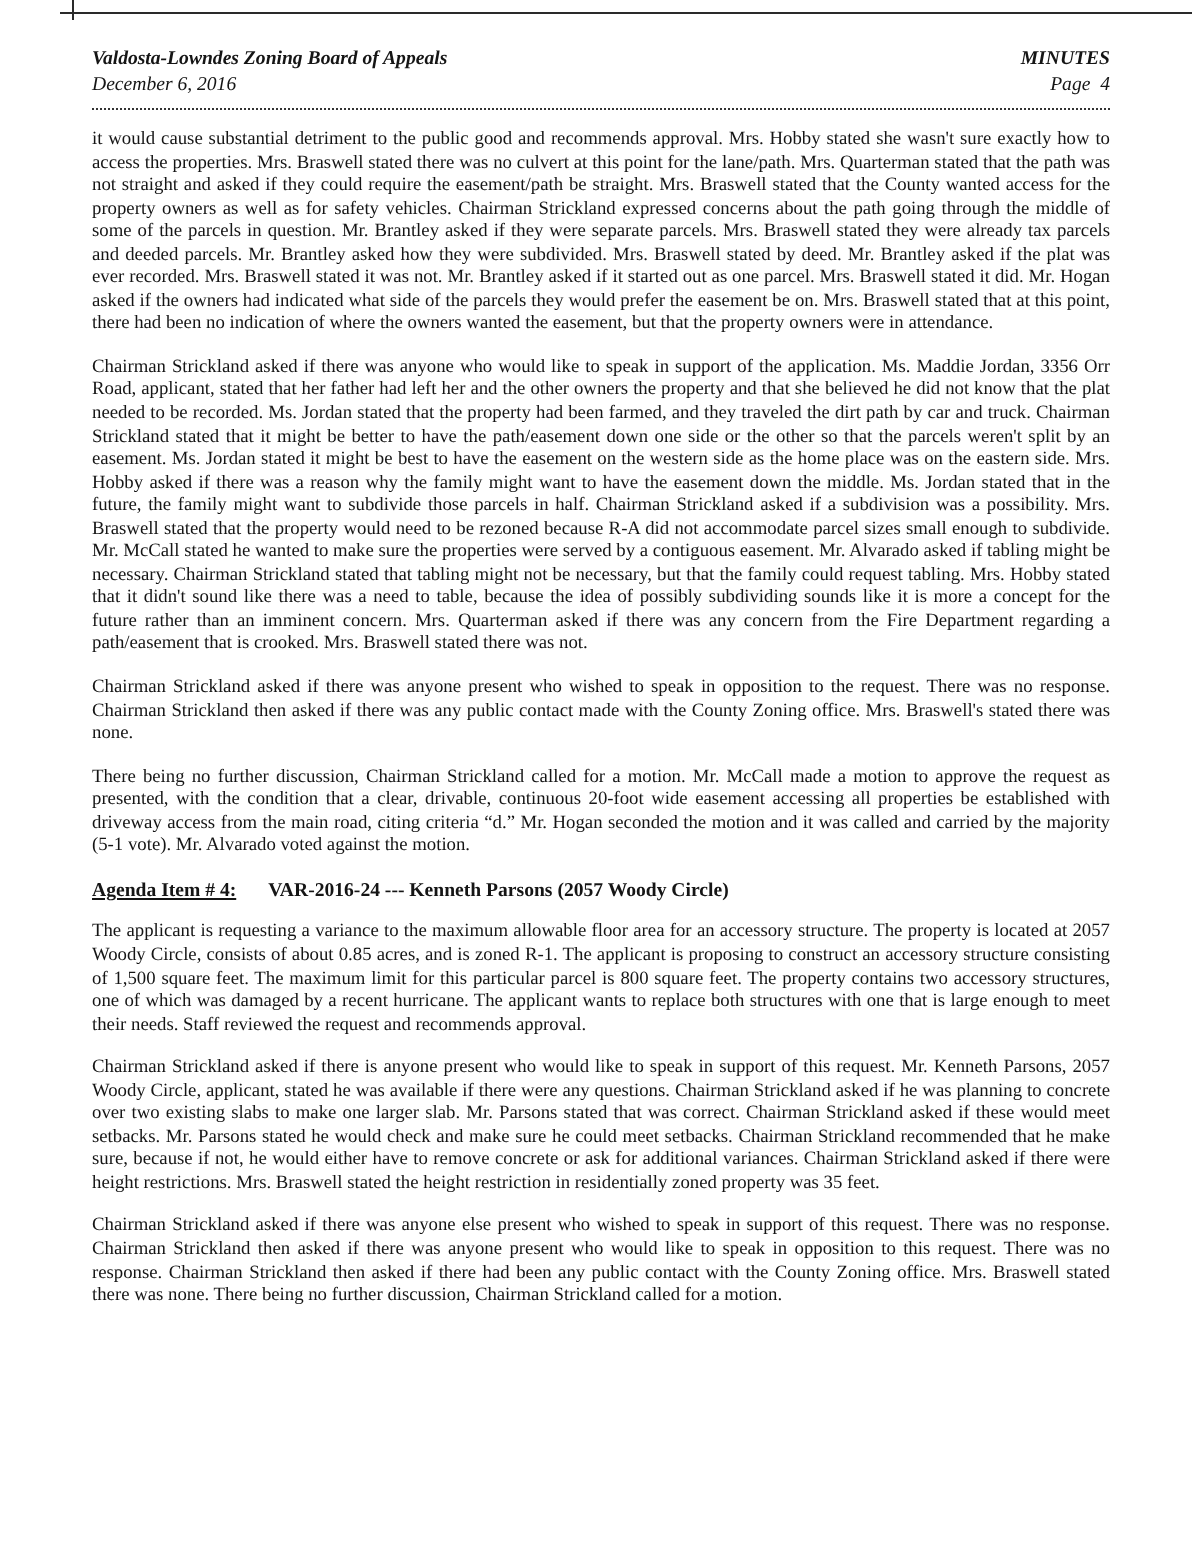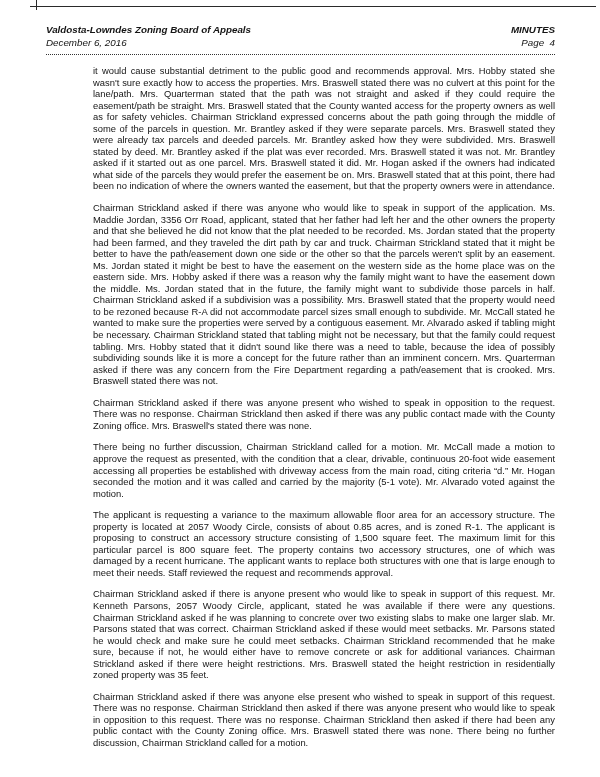--- a/index.html
+++ b/index.html
@@ -4,21 +4,21 @@
 <style>
   * { margin: 0; padding: 0; box-sizing: border-box; }
   html, body { background: #ffffff; }
   body { width: 600px; height: 777px; overflow: hidden; }
 
   .page {
     position: relative;
     width: 600px;
     height: 777px;
     background: #ffffff;
-    font-family: Liberation Sans, sans-serif;
+    font-family: Liberation Serif, serif;
     color: #151515;
     padding: 24px 45px 25px 46px;
   }
 
   .scan-top {
     position: absolute;
     top: 6px;
     left: 30px;
     width: 566px;
     height: 1px;
@@ -48,21 +48,20 @@
   .dotted-sep {
     margin-top: 4px;
     height: 2px;
     border-bottom: 1.5px dotted #333;
   }
 
   .content {
     text-align: justify;
     font-size: 9.4px;
     line-height: 11.55px;
-    margin-left: 47px;
   }
   .content p { margin-top: 10px; }
 
   .agenda-heading {
     font-weight: bold;
     font-size: 9.8px;
     text-align: left;
   }
   .agenda-label { text-decoration: underline; margin-right: 16px; }
 </style>
@@ -84,18 +83,21 @@
     </div>
     <div class="dotted-sep"></div>
   </div>
 
   <div class="content">
     <p>it would cause substantial detriment to the public good and recommends approval.  Mrs. Hobby stated she wasn't sure exactly how to access the properties.  Mrs. Braswell stated there was no culvert at this point for the lane/path. Mrs. Quarterman stated that the path was not straight and asked if they could require the easement/path be straight. Mrs. Braswell stated that the County wanted access for the property owners as well as for safety vehicles.  Chairman Strickland expressed concerns about the path going through the middle of some of the parcels in question.  Mr. Brantley asked if they were separate parcels.  Mrs. Braswell stated they were already tax parcels and deeded parcels.  Mr. Brantley asked how they were subdivided.  Mrs. Braswell stated by deed.  Mr. Brantley asked if the plat was ever recorded.  Mrs. Braswell stated it was not.  Mr. Brantley asked if it started out as one parcel.  Mrs. Braswell stated it did.  Mr. Hogan asked if the owners had indicated what side of the parcels they would prefer the easement be on.  Mrs. Braswell stated that at this point, there had been no indication of where the owners wanted the easement, but that the property owners were in attendance.</p>
     <p>Chairman Strickland asked if there was anyone who would like to speak in support of the application. Ms. Maddie Jordan, 3356 Orr Road, applicant, stated that her father had left her and the other owners the property and that she believed he did not know that the plat needed to be recorded.  Ms. Jordan stated that the property had been farmed, and they traveled the dirt path by car and truck.  Chairman Strickland stated that it might be better to have the path/easement down one side or the other so that the parcels weren't split by an easement.  Ms. Jordan stated it might be best to have the easement on the western side as the home place was on the eastern side.  Mrs. Hobby asked if there was a reason why the family might want to have the easement down the middle.  Ms. Jordan stated that in the future, the family might want to subdivide those parcels in half.  Chairman Strickland asked if a subdivision was a possibility.  Mrs. Braswell stated that the property would need to be rezoned because R-A did not accommodate parcel sizes small enough to subdivide.  Mr. McCall stated he wanted to make sure the properties were served by a contiguous easement.  Mr. Alvarado asked if tabling might be necessary.  Chairman Strickland stated that tabling might not be necessary, but that the family could request tabling.  Mrs. Hobby stated that it didn't sound like there was a need to table, because the idea of possibly subdividing sounds like it is more a concept for the future rather than an imminent concern.  Mrs. Quarterman asked if there was any concern from the Fire Department regarding a path/easement that is crooked.  Mrs. Braswell stated there was not.</p>
     <p>Chairman Strickland asked if there was anyone present who wished to speak in opposition to the request.  There was no response.  Chairman Strickland then asked if there was any public contact made with the County Zoning office.  Mrs. Braswell's stated there was none.</p>
     <p>There being no further discussion, Chairman Strickland called for a motion. Mr. McCall made a motion to approve the request as presented, with the condition that a clear, drivable, continuous 20-foot wide easement accessing all properties be established with driveway access from the main road, citing criteria “d.”  Mr. Hogan seconded the motion and it was called and carried by the majority (5-1 vote).  Mr. Alvarado voted against the motion.</p>
 
+    <p class="agenda-heading">
+      <span class="agenda-label">Agenda Item # 4:</span><span class="agenda-title">VAR-2016-24 --- Kenneth Parsons (2057 Woody Circle)</span>
+    </p>
 
     <p>The applicant is requesting a variance to the maximum allowable floor area for an accessory structure. The property is located at 2057 Woody Circle, consists of about 0.85 acres, and is zoned R-1.  The applicant is proposing to construct an accessory structure consisting of 1,500 square feet.  The maximum limit for this particular parcel is 800 square feet. The property contains two accessory structures, one of which was damaged by a recent hurricane. The applicant wants to replace both structures with one that is large enough to meet their needs.  Staff reviewed the request and recommends approval.</p>
     <p>Chairman Strickland asked if there is anyone present who would like to speak in support of this request. Mr. Kenneth Parsons, 2057 Woody Circle, applicant, stated he was available if there were any questions.  Chairman Strickland asked if he was planning to concrete over two existing slabs to make one larger slab.  Mr. Parsons stated that was correct.  Chairman Strickland asked if these would meet setbacks.  Mr. Parsons stated he would check and make sure he could meet setbacks.  Chairman Strickland recommended that he make sure, because if not, he would either have to remove concrete or ask for additional variances.  Chairman Strickland asked if there were height restrictions.  Mrs. Braswell stated the height restriction in residentially zoned property was 35 feet.</p>
     <p>Chairman Strickland asked if there was anyone else present who wished to speak in support of this request.  There was no response.  Chairman Strickland then asked if there was anyone present who would like to speak in opposition to this request.  There was no response.  Chairman Strickland then asked if there had been any public contact with the County Zoning office.  Mrs. Braswell stated there was none.  There being no further discussion, Chairman Strickland called for a motion.</p>
   </div>
 </div>
 
 </body></html>

